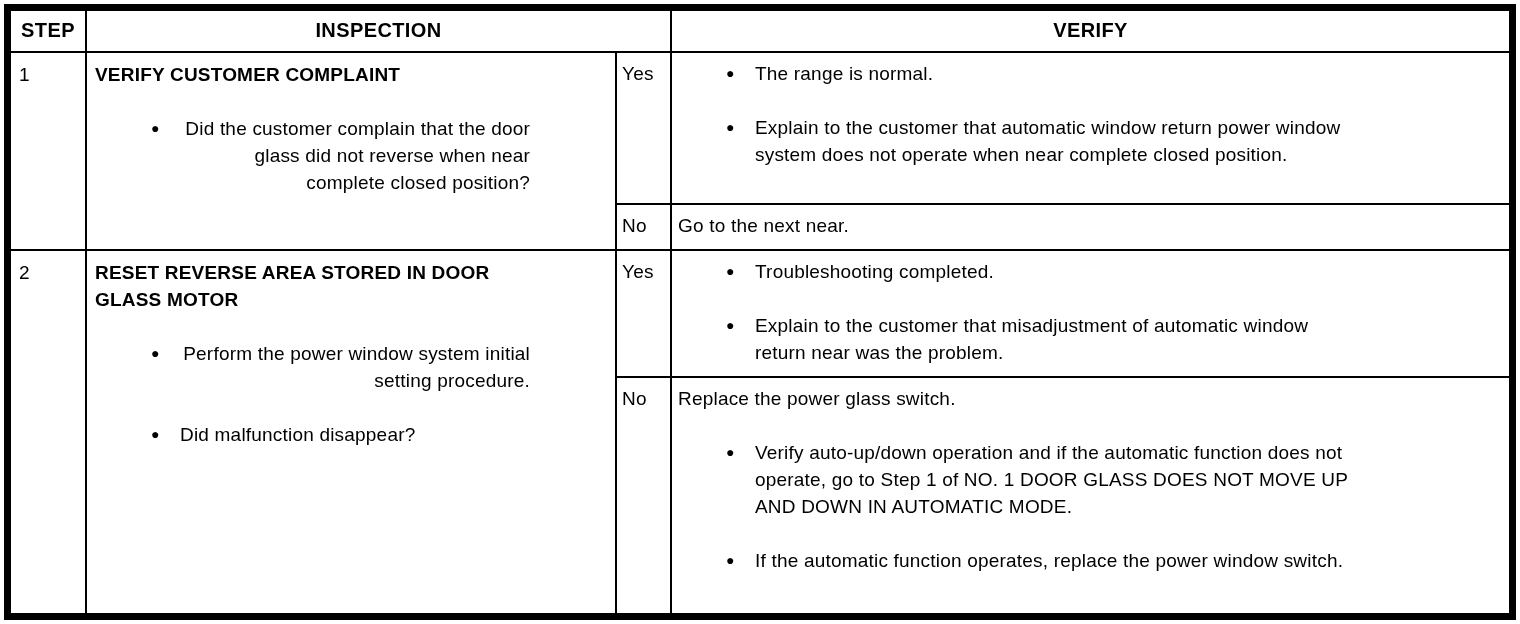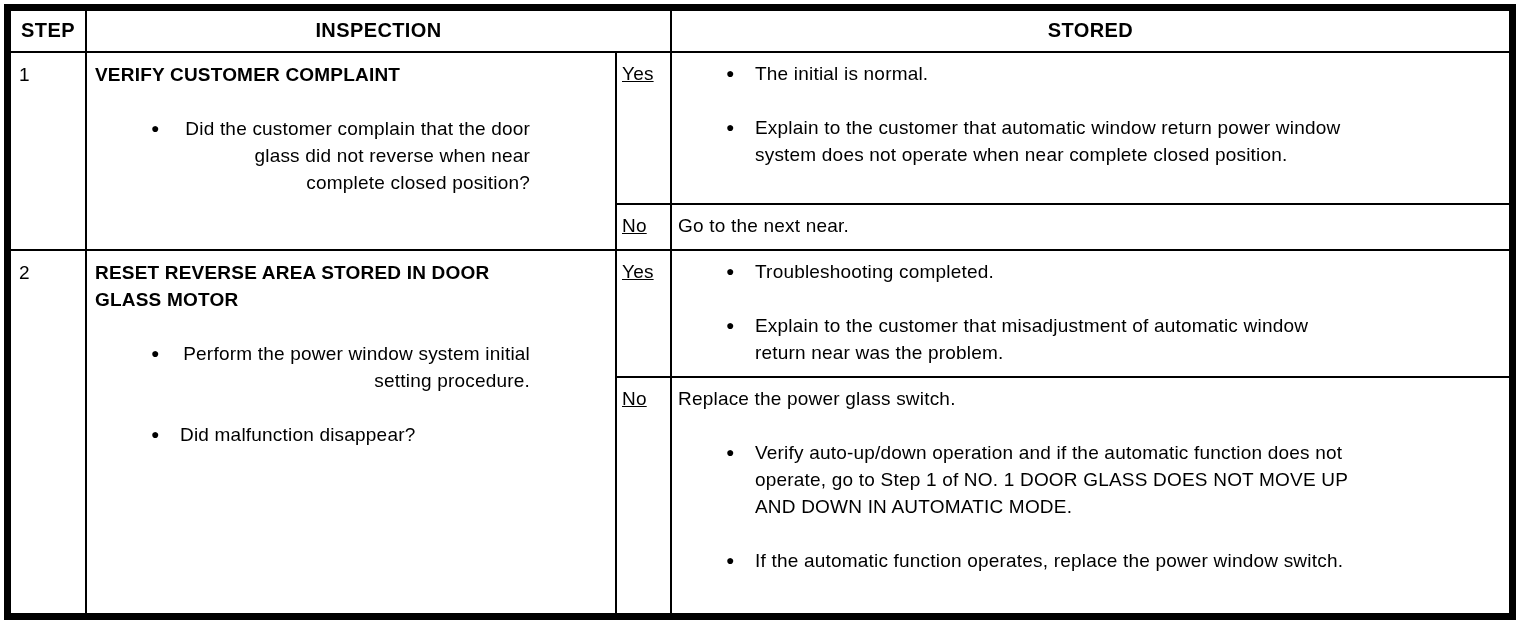--- a/index.html
+++ b/index.html
@@ -40,21 +40,21 @@
     letter-spacing: 0.4px;
     padding: 2px 0 4px 0;
   }
   tr.row-head   { height: 42px; }
   tr.row-1-yes  { height: 152px; }
   tr.row-1-no   { height: 46px; }
   tr.row-2-yes  { height: 127px; }
 
   td.step-cell { padding: 8px 4px 4px 8px; }
   td.insp-cell { padding: 8px 8px 4px 8px; }
-  td.yn-cell   { padding: 7px 18px 4px 5px; text-decoration: underline; }
+  td.yn-cell   { padding: 7px 18px 4px 5px; }
   td.act-cell  { padding: 7px 8px 4px 6px; }
 
   .insp-title {
     font-weight: bold;
     max-width: 450px;
   }
   .action-intro {
     max-width: 800px;
   }
   .bullet {
@@ -83,37 +83,37 @@
       <col style="width:76px">
       <col style="width:530px">
       <col style="width:55px">
       <col>
     </colgroup>
 
     <tbody>
         <tr class="row-head">
       <th>STEP</th>
       <th colspan="2">INSPECTION</th>
-      <th>STORED</th>
+      <th>VERIFY</th>
     </tr>
 
     <tr class="row-1-yes">
       <td class="step-cell" rowspan="2">1</td>
       <td class="insp-cell" rowspan="2">
         <div class="insp-title">VERIFY CUSTOMER COMPLAINT</div>
         <div class="bullet">
           <span class="dot">●</span>
           <span class="btext">Did the customer complain that the door glass did not reverse when near complete closed position?</span>
         </div>
       </td>
       <td class="yn-cell">Yes</td>
       <td class="act-cell flush-first">
         <div class="bullet">
           <span class="dot">●</span>
-          <span class="btext">The initial is normal.</span>
+          <span class="btext">The range is normal.</span>
         </div>
         <div class="bullet">
           <span class="dot">●</span>
           <span class="btext">Explain to the customer that automatic window return power window system does not operate when near complete closed position.</span>
         </div>
       </td>
     </tr>
 
     <tr class="row-1-no">
       <td class="yn-cell">No</td>

